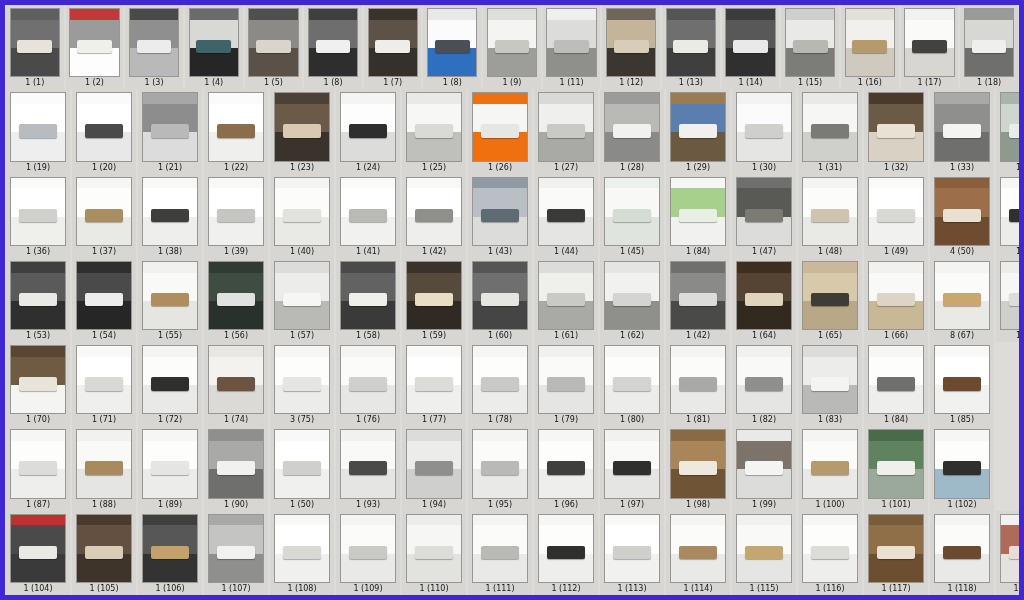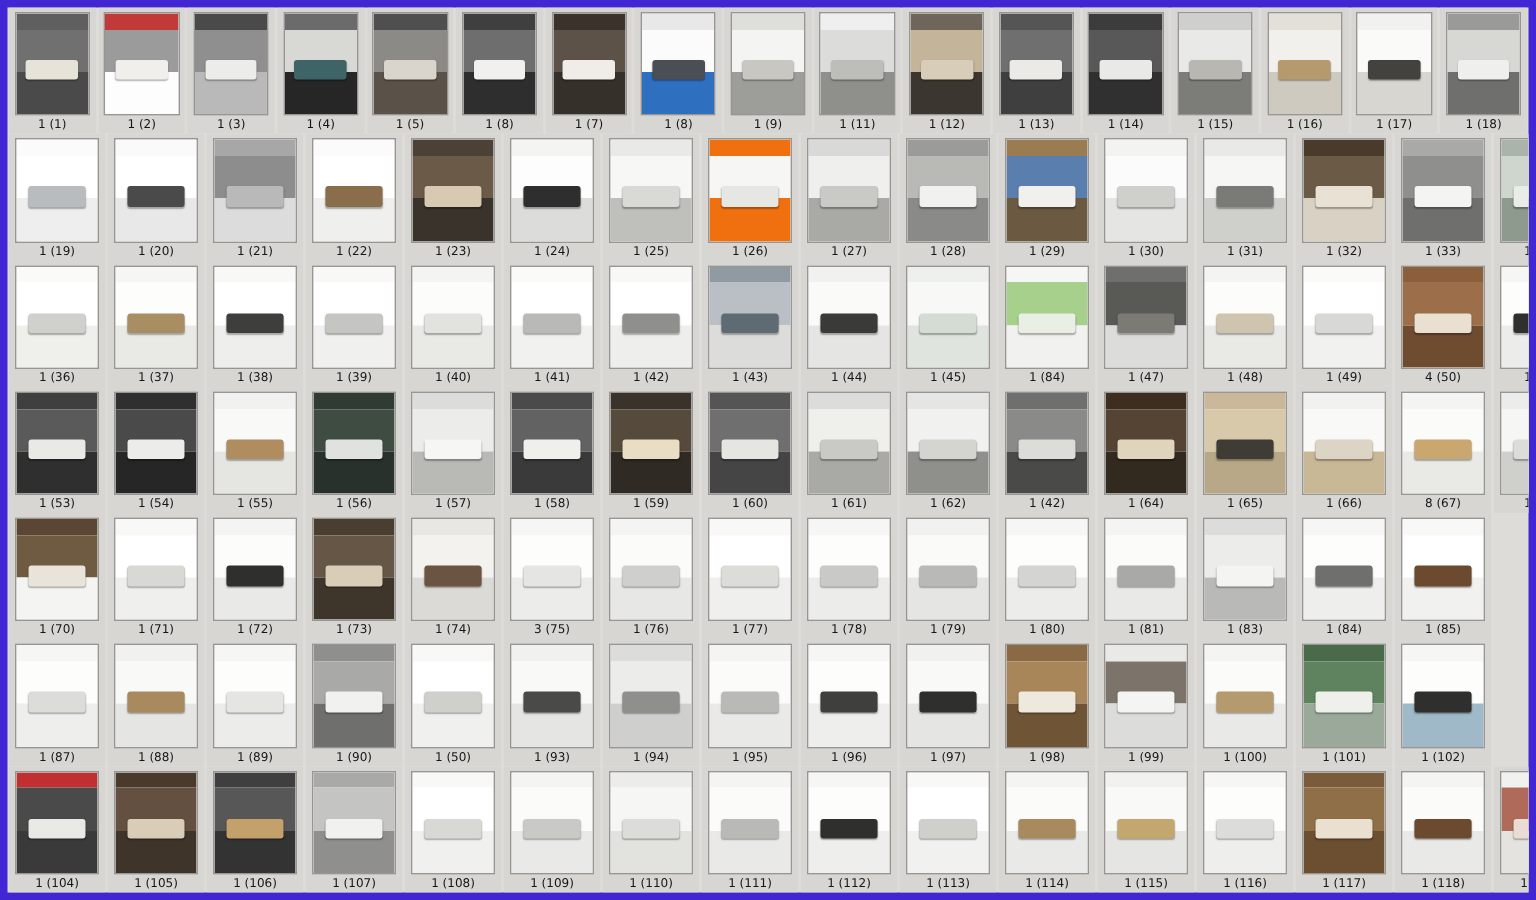--- a/index.html
+++ b/index.html
@@ -653,29 +653,20 @@
     <div class="thumb">
       <div class="band-top" style="background: rgb(244, 244, 242);"></div>
       <div class="band-wall" style="background: rgb(252, 252, 250);"></div>
       <div class="band-floor" style="background: rgb(233, 233, 231);"></div>
       <div class="desk" style="background: rgb(47, 47, 45);"></div>
     </div>
     <div class="label">1 (72)</div>
   </div>
         <div class="cell">
     <div class="thumb">
-      <div class="band-top" style="background: rgb(74, 62, 49);"></div>
-      <div class="band-wall" style="background: rgb(101, 86, 69);"></div>
-      <div class="band-floor" style="background: rgb(63, 54, 43);"></div>
-      <div class="desk" style="background: rgb(217, 205, 184);"></div>
-    </div>
-    <div class="label">1 (73)</div>
-  </div>
-        <div class="cell">
-    <div class="thumb">
       <div class="band-top" style="background: rgb(233, 231, 228);"></div>
       <div class="band-wall" style="background: rgb(244, 242, 239);"></div>
       <div class="band-floor" style="background: rgb(220, 218, 214);"></div>
       <div class="desk" style="background: rgb(107, 85, 66);"></div>
     </div>
     <div class="label">1 (74)</div>
   </div>
         <div class="cell">
     <div class="thumb">
       <div class="band-top" style="background: rgb(246, 246, 244);"></div>
@@ -731,20 +722,29 @@
     <div class="label">1 (80)</div>
   </div>
         <div class="cell">
     <div class="thumb">
       <div class="band-top" style="background: rgb(244, 244, 242);"></div>
       <div class="band-wall" style="background: rgb(251, 251, 249);"></div>
       <div class="band-floor" style="background: rgb(233, 233, 231);"></div>
       <div class="desk" style="background: rgb(169, 169, 166);"></div>
     </div>
     <div class="label">1 (81)</div>
+  </div>
+        <div class="cell">
+    <div class="thumb">
+      <div class="band-top" style="background: rgb(241, 241, 239);"></div>
+      <div class="band-wall" style="background: rgb(249, 249, 247);"></div>
+      <div class="band-floor" style="background: rgb(229, 229, 227);"></div>
+      <div class="desk" style="background: rgb(143, 143, 140);"></div>
+    </div>
+    <div class="label">1 (82)</div>
   </div>
         <div class="cell">
     <div class="thumb">
       <div class="band-top" style="background: rgb(220, 220, 218);"></div>
       <div class="band-wall" style="background: rgb(236, 236, 234);"></div>
       <div class="band-floor" style="background: rgb(185, 185, 183);"></div>
       <div class="desk" style="background: rgb(244, 244, 242);"></div>
     </div>
     <div class="label">1 (83)</div>
   </div>

